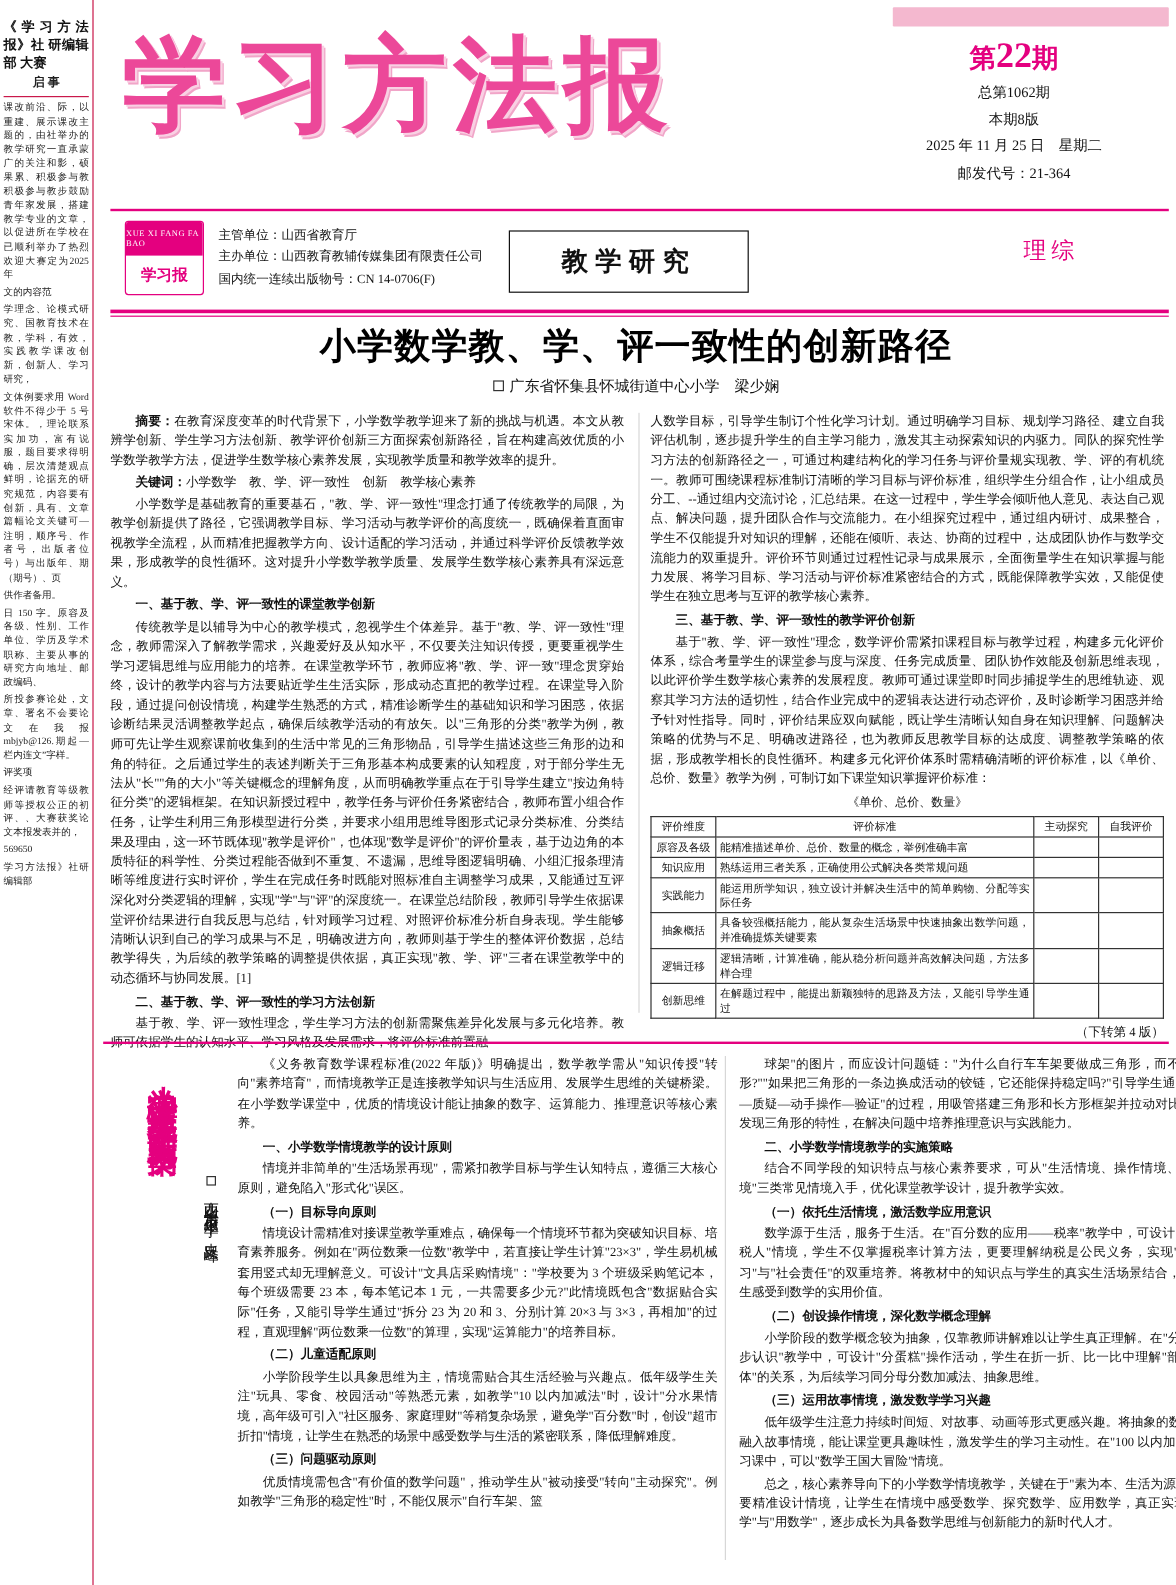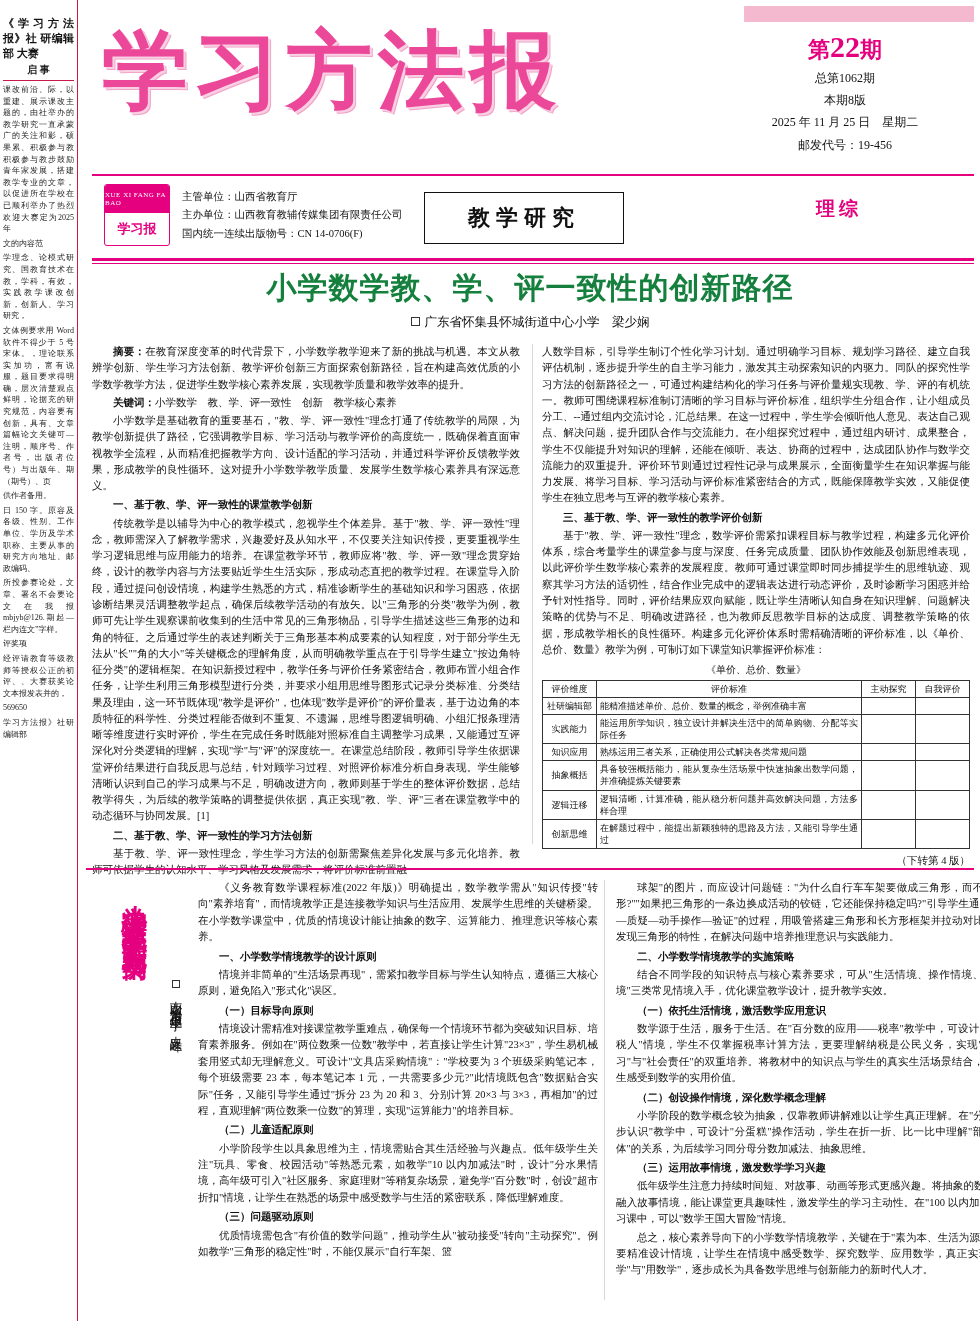--- a/index.html
+++ b/index.html
@@ -60,31 +60,31 @@
     font-size:13px; font-weight:bold; color:#e4007f; }
 
   .mh-info { position:absolute; left:96px; top:182px; font-size:10.5px; line-height:1.75; color:#111; }
 
   .mh-badge {
     position:absolute; left:338px; top:186px; width:200px; height:52px;
     border:1.5px solid #111; display:flex; align-items:center; justify-content:center;
     font-size:22px; font-weight:bold; letter-spacing:6px;
   }
   .mh-cat {
-    position:absolute; right:38px; top:190px; width:120px; 
-    font-size:19px; font-weight:bold; color:#e4007f; letter-spacing:4px;
+    position:absolute; right:38px; top:190px; width:120px; text-align:center;
+    font-size:19px; font-weight:normal; color:#e4007f; letter-spacing:4px;
   }
   .mh-rule1 { position:absolute; left:6px; right:0; top:168px; height:2px; background:#e4007f; }
   .mh-rule2 { position:absolute; left:6px; right:0; top:252px; height:3px; background:#e4007f; }
   .mh-rule3 { position:absolute; left:6px; right:0; top:257px; height:1px; background:#e4007f; }
 
   
   .headline {
     position:absolute; left:86px; top:268px; width:888px; text-align:center;
-    font-size:30px; font-weight:bold; color:#15803d; letter-spacing:1px;
+    font-size:30px; font-weight:bold; color:#000000; letter-spacing:1px;
   }
   .byline {
     position:absolute; left:86px; top:314px; width:888px; text-align:center;
     font-size:12.5px; color:#111;
   }
   .byline .box { display:inline-block; width:9px; height:9px; border:1px solid #333; margin-right:5px; }
 
   
   .article { position:absolute; left:92px; top:344px; width:878px; height:500px; }
   .col { position:absolute; top:0; width:428px; height:500px;
@@ -160,21 +160,21 @@
     <div class="mh-pinkbar"></div>
     <div class="mh-title">学习方法报</div>
 
     <div class="mh-right">
       <div class="mh-issue">
         <span>第</span><span class="num">22</span><span>期</span>
       </div>
       <div class="mh-small">总第1062期</div>
       <div class="mh-small">本期8版</div>
       <div class="mh-date">2025 年 11 月 25 日　星期二</div>
-      <div class="mh-small">邮发代号：19-456</div>
+      <div class="mh-small">邮发代号：21-364</div>
     </div>
 
     <div class="mh-rule1"></div>
 
     <div class="mh-logo">
       <div class="lg-top">XUE XI FANG FA BAO</div>
       <div class="lg-bot">学习报</div>
     </div>
 
     <div class="mh-info">
@@ -217,34 +217,34 @@
         <thead>
           <tr>
             <th>评价维度</th>
             <th>评价标准</th>
             <th>主动探究</th>
             <th>自我评价</th>
           </tr>
         </thead>
         <tbody id="eval-body">
             <tr>
-              <td class="dim">社研编辑部</td>
+              <td class="dim">原容及各级</td>
               <td class="">能精准描述单价、总价、数量的概念，举例准确丰富</td>
+              <td class="grade"></td>
+              <td class="self"></td>
+            </tr>
+            <tr>
+              <td class="dim">知识应用</td>
+              <td class="">熟练运用三者关系，正确使用公式解决各类常规问题</td>
               <td class="grade"></td>
               <td class="self"></td>
             </tr>
             <tr>
               <td class="dim">实践能力</td>
               <td class="">能运用所学知识，独立设计并解决生活中的简单购物、分配等实际任务</td>
-              <td class="grade"></td>
-              <td class="self"></td>
-            </tr>
-            <tr>
-              <td class="dim">知识应用</td>
-              <td class="">熟练运用三者关系，正确使用公式解决各类常规问题</td>
               <td class="grade"></td>
               <td class="self"></td>
             </tr>
             <tr>
               <td class="dim">抽象概括</td>
               <td class="">具备较强概括能力，能从复杂生活场景中快速抽象出数学问题，并准确提炼关键要素</td>
               <td class="grade"></td>
               <td class="self"></td>
             </tr>
             <tr>

